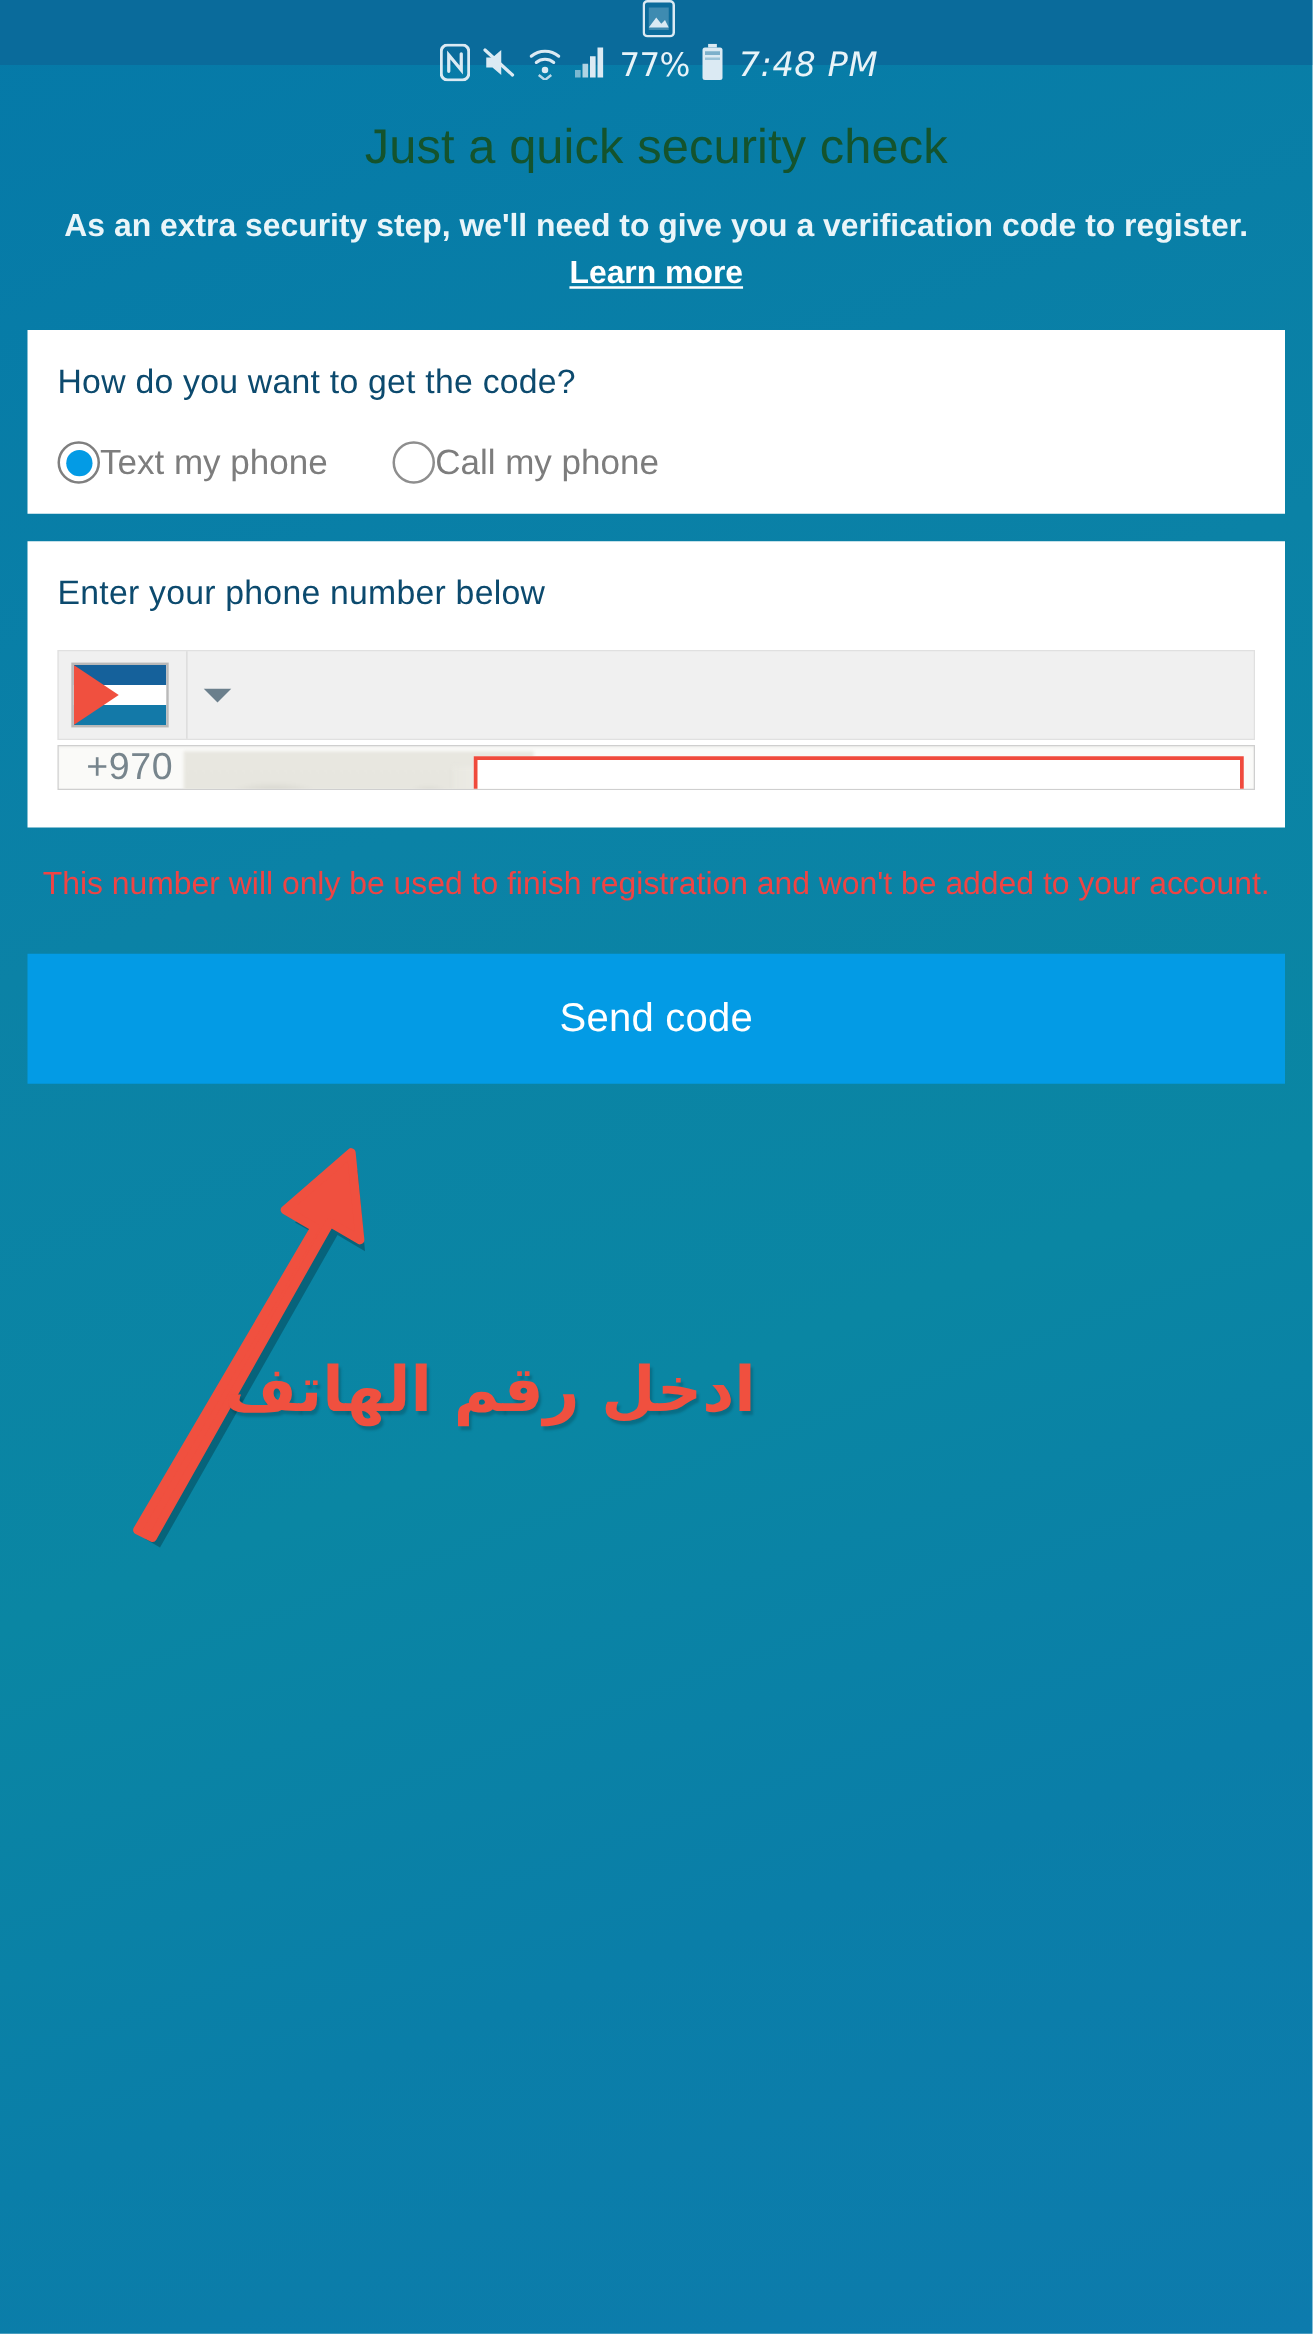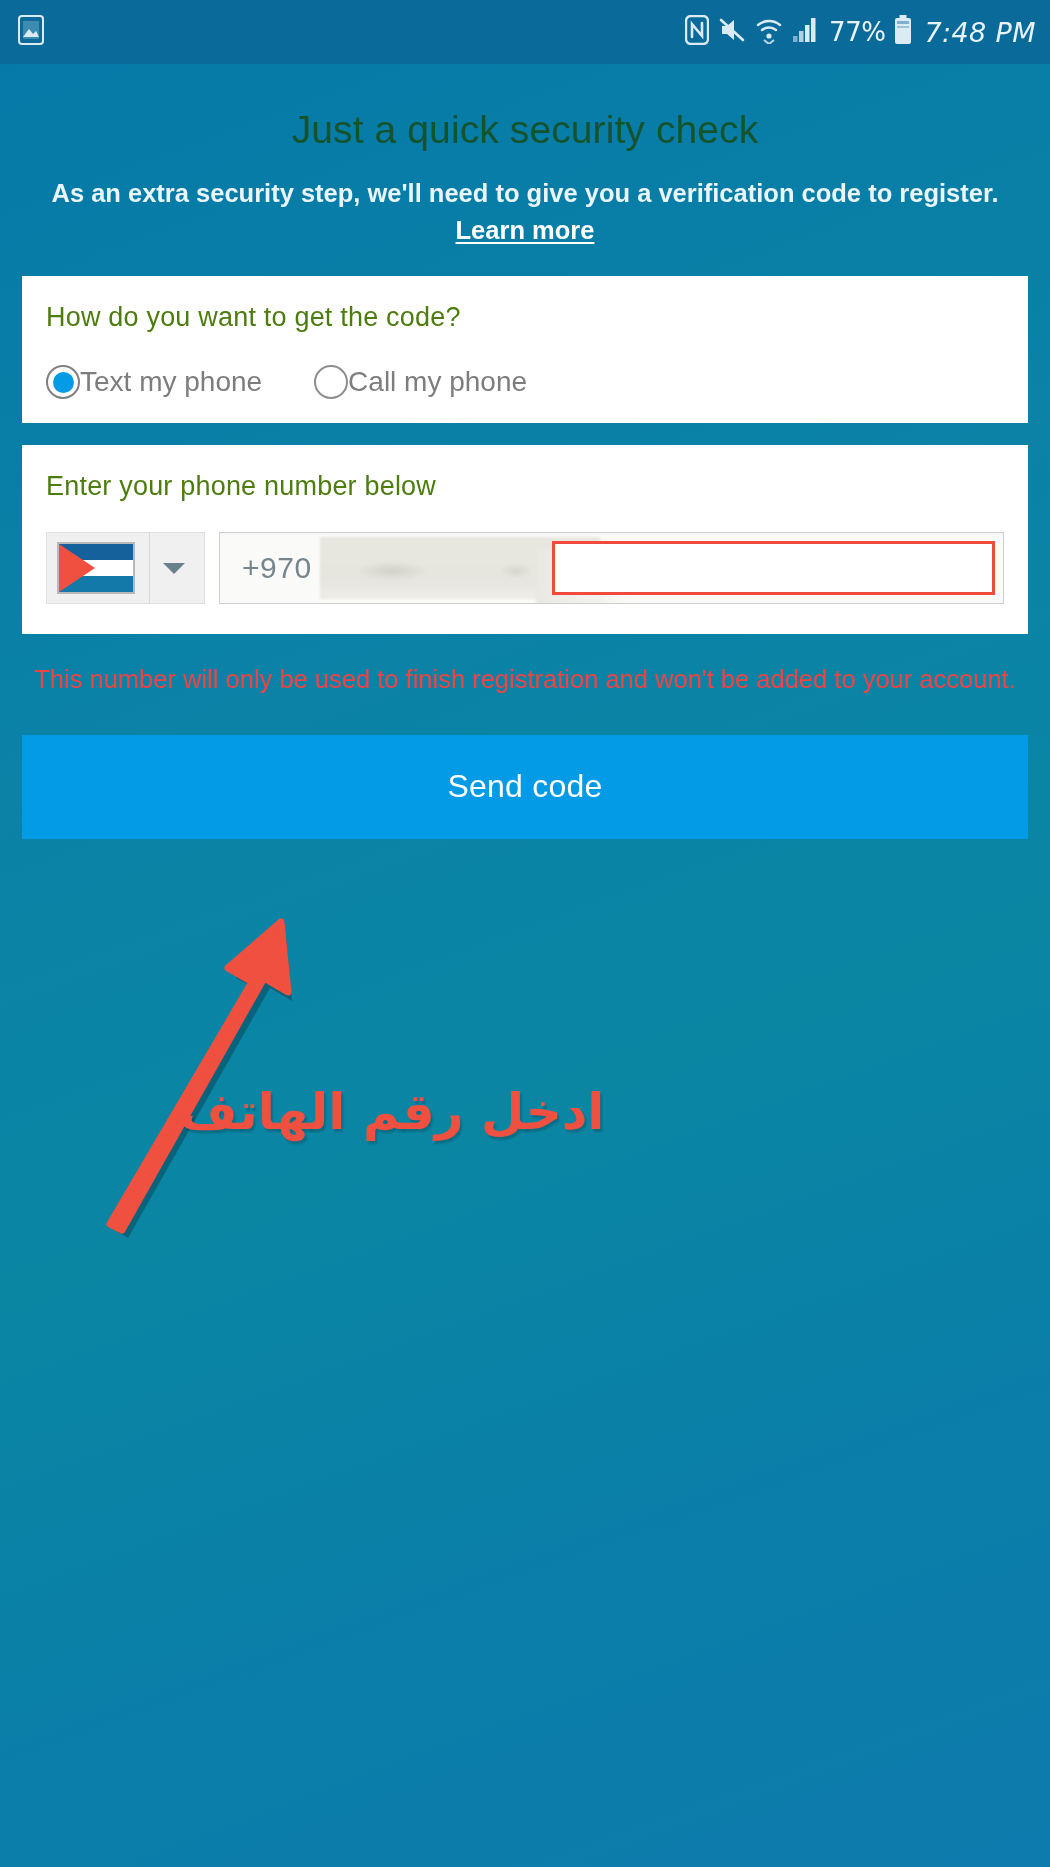--- a/index.html
+++ b/index.html
@@ -12,29 +12,30 @@
 
   body {
     font-family: "Liberation Sans", sans-serif;
     background: linear-gradient(160deg, #0579a8 0%, #0b82a6 35%, #0a86a3 58%, #0a7ea8 78%, #0d7bad 100%);
     position: relative;
     -webkit-font-smoothing: antialiased;
   }
 
   
   .status-bar {
-    height: 64px;
+    height: 52px;
     width: 100%;
     background: #0a6b9b;
     display: flex;
     align-items: center;
     justify-content: space-between;
     padding: 0 14px 0 18px;
     position: relative;
     z-index: 5;
+    flex-direction: column;
   }
   .status-left { display: flex; align-items: center; gap: 10px; }
   .status-right { display: flex; align-items: center; gap: 9px; }
 
   .sb-icon { display: block; }
 
   .battery-pct {
     color: #e8f3f8;
     font-size: 26px;
     font-family: "DejaVu Sans", sans-serif;
@@ -84,21 +85,21 @@
 
   
   .card {
     background: #ffffff;
     width: 100%;
     margin-top: 28px;
     padding: 26px 24px 24px 24px;
   }
 
   .card-label {
-    color: #4d7c0f;
+    color: #0c4a6e;
     font-size: 27px;
     font-weight: 400;
     letter-spacing: 0.2px;
   }
 
   .radio-row {
     display: flex;
     align-items: center;
     margin-top: 32px;
     gap: 52px;
@@ -130,21 +131,22 @@
     white-space: nowrap;
   }
 
   
   .phone-card { margin-top: 22px; padding-bottom: 30px; }
 
   .phone-row {
     display: flex;
     align-items: stretch;
     margin-top: 30px;
-    gap: 14px;
+    gap: 4px;
+    flex-direction: column;
   }
 
   .country-select {
     display: flex;
     align-items: center;
     background: #f0f0f0;
     border: 1px solid #e0e0e0;
     height: 72px;
     padding: 0 6px 0 10px;
     flex: none;

